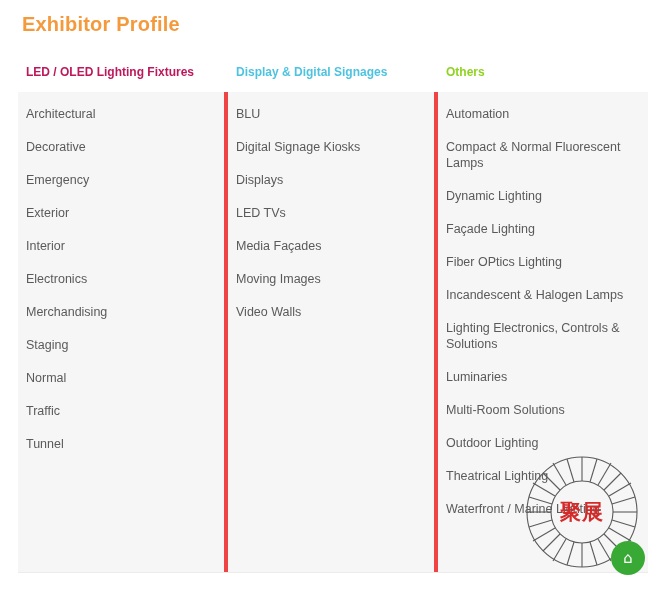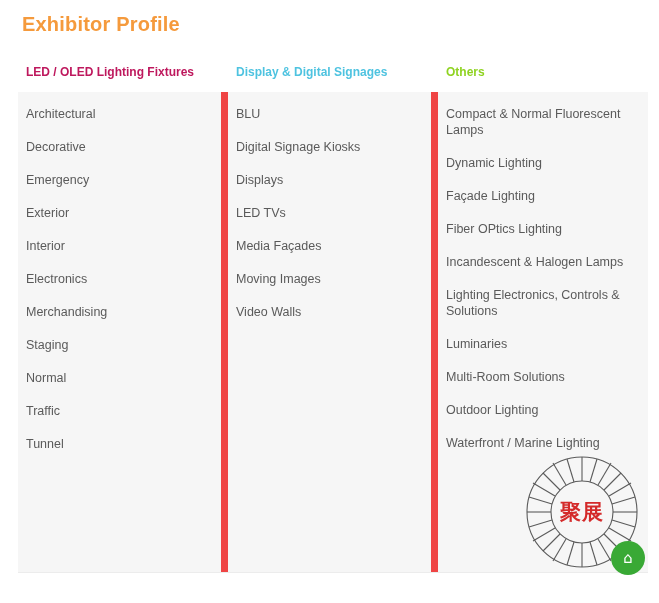--- a/index.html
+++ b/index.html
@@ -49,21 +49,21 @@
     font-size: 12px;
     font-weight: bold;
     padding: 12px 8px 12px 8px;
     line-height: 16px;
   }
   .col-head.c0 { color: #be185d; }
   .col-head.c1 { color: #4ec3e0; }
   .col-head.c2 { color: #8fd321; }
   .col-body {
     background: #f6f6f6;
-    border-right: 7px solid #ef4444;
+    border-right: 4px solid #ef4444;
     min-height: 480px;
     padding: 14px 8px 18px 8px;
     box-sizing: border-box;
   }
   .col-2 .col-body {
     border-right: none;
   }
   .item {
     font-size: 12.5px;
     line-height: 16px;
@@ -157,29 +157,31 @@
         <div class="item">LED TVs</div>
         <div class="item">Media Façades</div>
         <div class="item">Moving Images</div>
         <div class="item">Video Walls</div>
       </div>
     </div>
 
     <div class="column col-2">
       <div class="col-head c2">Others</div>
       <div class="col-body">
+        <div class="item">Automation</div>
         <div class="item">Compact &amp; Normal Fluorescent Lamps</div>
         <div class="item">Dynamic Lighting</div>
         <div class="item">Façade Lighting</div>
         <div class="item">Fiber OPtics Lighting</div>
         <div class="item">Incandescent &amp; Halogen Lamps</div>
         <div class="item">Lighting Electronics, Controls &amp; Solutions</div>
         <div class="item">Luminaries</div>
         <div class="item">Multi-Room Solutions</div>
         <div class="item">Outdoor Lighting</div>
+        <div class="item">Theatrical Lighting</div>
         <div class="item">Waterfront / Marine Lighting</div>
       </div>
     </div>
 
   </div>
 
   <div class="bottom-rule"></div>
 
   <div class="watermark">
     <svg class="wm-burst" viewBox="0 0 126 126">

